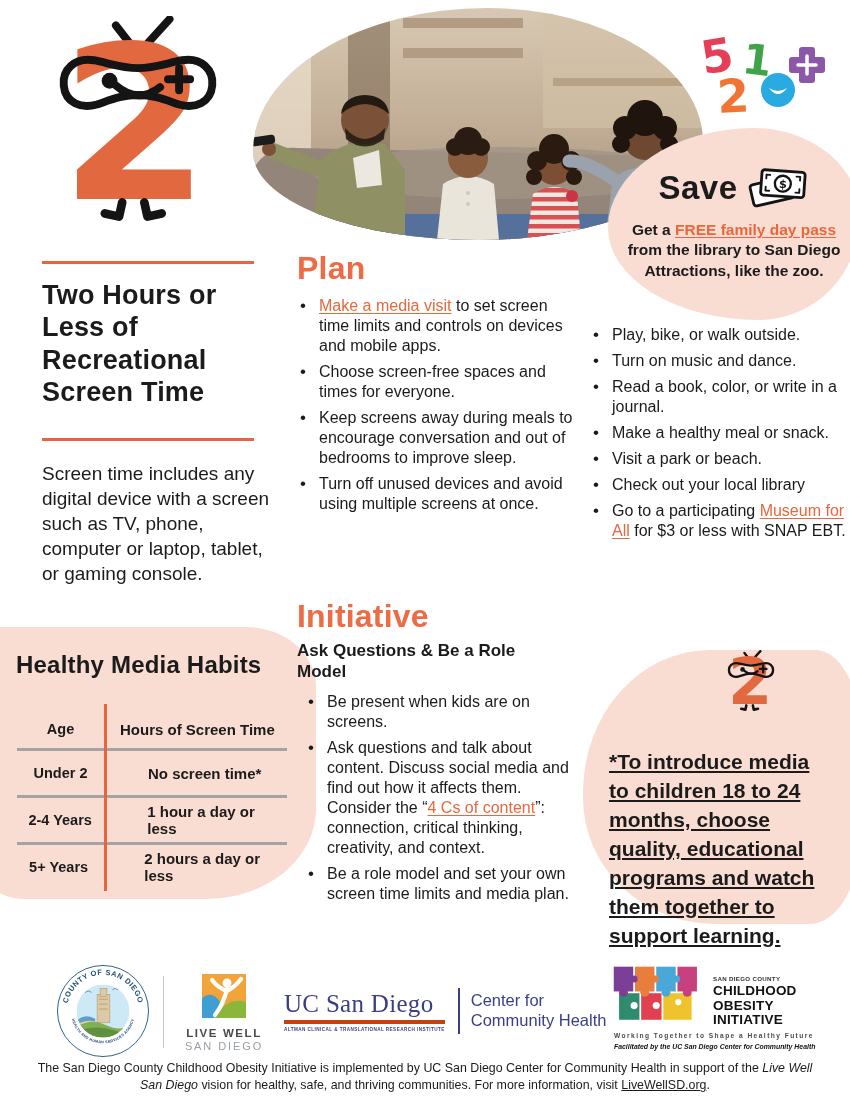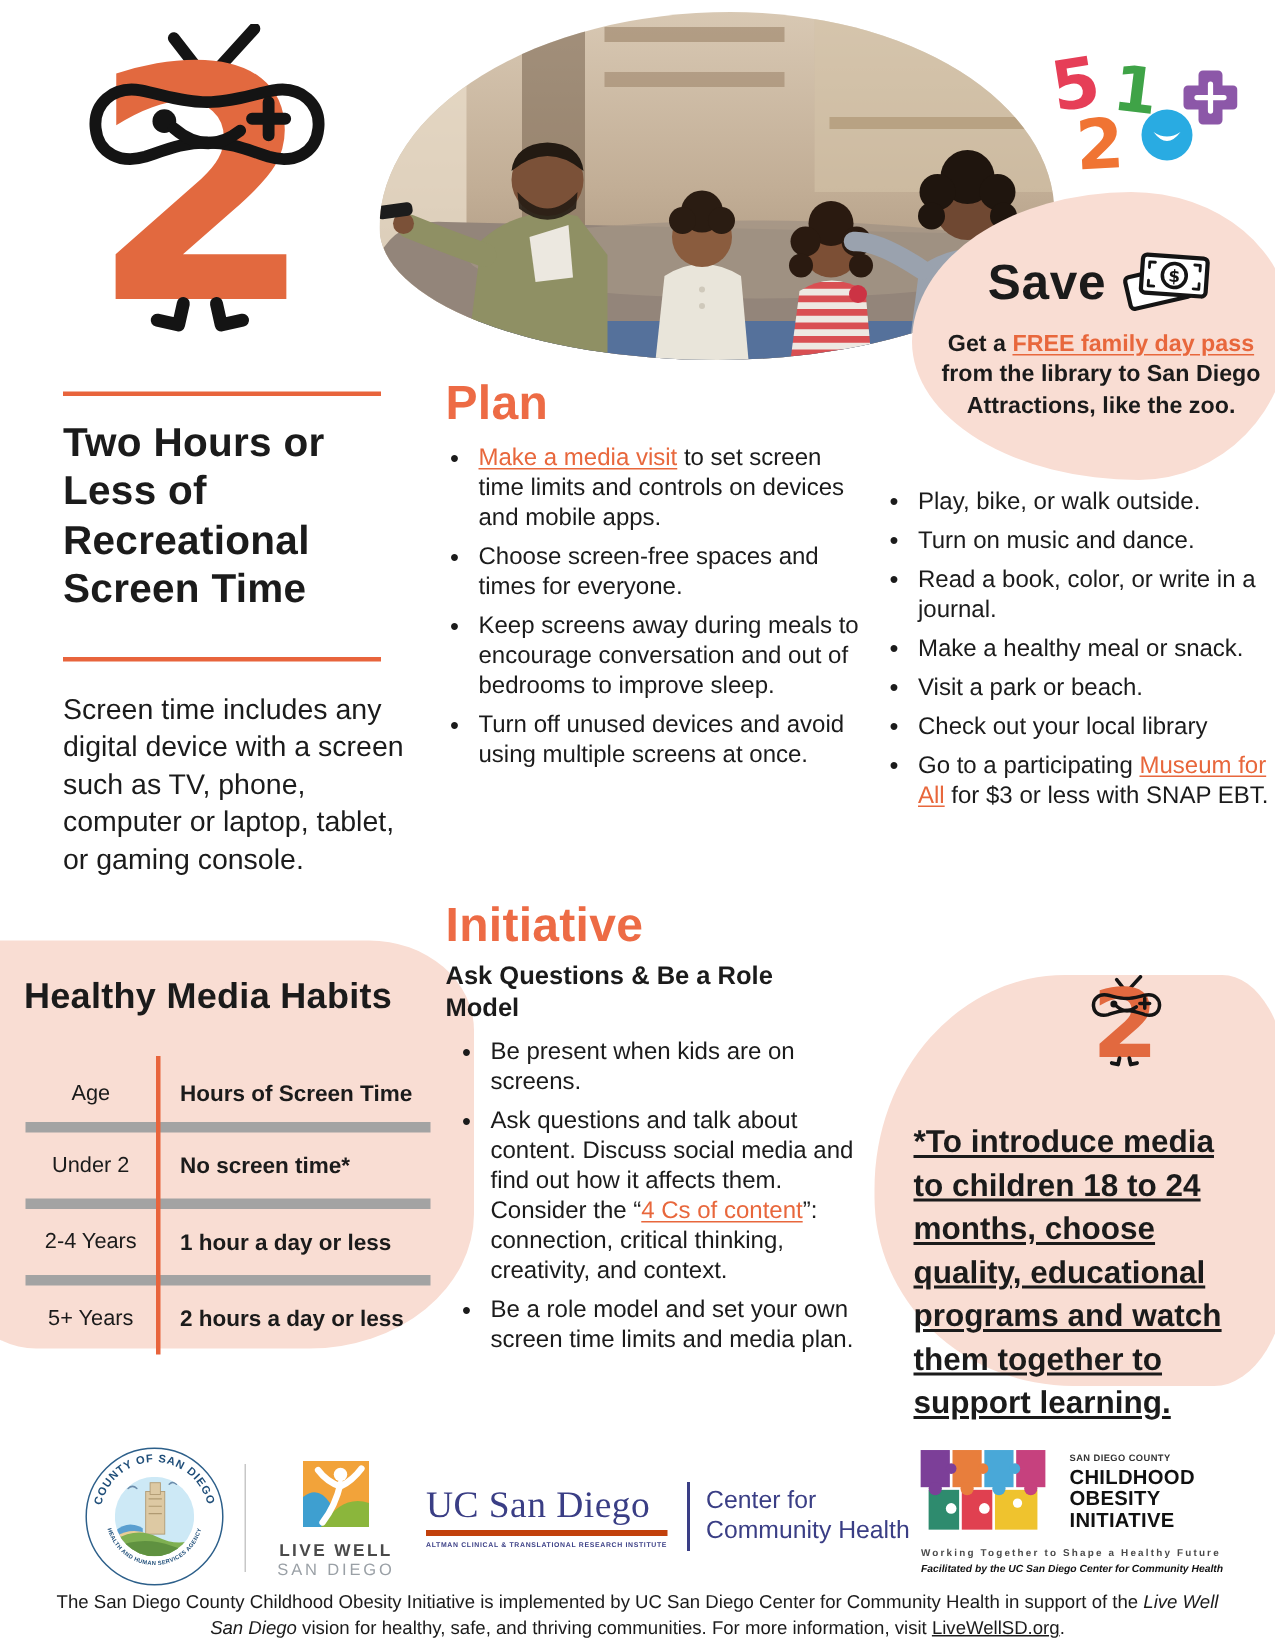--- a/index.html
+++ b/index.html
@@ -33,22 +33,22 @@
   .intro{left:42px;top:461px;width:236px;font-size:19px;line-height:1.32;}
 
   
   .table-blob{left:-36px;top:627px;width:352px;height:272px;background:#F9DDD3;
               border-radius:36px 70px 110px 60px / 46px 60px 90px 70px;}
   .hm-title{position:absolute;left:52px;top:24px;font-size:24px;font-weight:800;letter-spacing:.2px;}
   .hm-table{position:absolute;left:53px;top:83px;width:270px;}
   .hm-vline{position:absolute;left:87px;top:-6px;bottom:-2px;width:3px;background:#E8643C;}
   .hm-row{display:flex;align-items:center;height:44px;}
   .hm-head{height:38px;}
-  .hm-rows .hm-row{border-top:7px solid #a3a3a3;}
-  .hm-c1{width:87px;text-align:center;font-weight:400;font-size:14.5px;}
+  .hm-rows .hm-row{border-top:3px solid #a3a3a3;gap:28px;}
+  .hm-c1{width:87px;text-align:center;font-weight:700;font-size:14.5px;}
   .hm-c2{padding-left:16px;font-weight:700;font-size:15px;}
 
   
   .section h2{margin:0;font-size:32px;font-weight:600;color:#ED6B45;letter-spacing:.2px;}
   .section h3{margin:5px 0 0;font-size:17px;font-weight:700;line-height:1.25;}
   .bullets{list-style:none;margin:9px 0 0;padding:0;}
   .bullets li{position:relative;padding-left:22px;font-size:16px;line-height:1.25;margin-bottom:6px;}
   .bullets li::before{content:"\2022";position:absolute;left:3px;top:-1px;font-size:17px;}
   .plan{left:297px;top:250px;width:284px;}
   .participate{left:297px;top:598px;width:292px;}
@@ -69,21 +69,21 @@
   .livewell{left:176px;top:974px;width:96px;text-align:center;}
   .lw-icon{width:44px;height:44px;margin:0 auto;}
   .lw1{font-size:11.5px;font-weight:700;color:#4a4a4a;letter-spacing:1.6px;margin-top:5px;}
   .lw2{font-size:11px;color:#9aa0a6;letter-spacing:1.9px;margin-top:1px;}
   .ucsd{left:284px;top:988px;display:flex;align-items:center;color:#3A3E85;}
   .ucsd-word{font-family:"Liberation Serif",serif;font-size:25px;letter-spacing:.3px;
              border-bottom:4px solid #c2410c;padding-bottom:2px;white-space:nowrap;}
   .ucsd-sub{font-size:4.6px;letter-spacing:.45px;margin-top:3px;white-space:nowrap;font-weight:700;}
   .ucsd-bar{width:2px;height:46px;background:#3A3E85;margin:0 11px 0 13px;}
   .ucsd-right{font-size:16.5px;line-height:1.2;}
-  .coi{left:612px;top:962px;display:flex;gap:9px;align-items:center;}
+  .coi{left:612px;top:962px;display:flex;gap:9px;align-items:flex-end;}
   .coi-puzzle{width:92px;height:66px;}
   .coi-small{font-size:6.2px;font-weight:700;color:#333;letter-spacing:.3px;margin-bottom:2px;}
   .coi-line{font-size:13.5px;font-weight:800;line-height:1.08;color:#111;letter-spacing:.2px;}
   .coi-tagline{left:614px;top:1032px;font-size:6.6px;font-weight:700;color:#4a4a4a;letter-spacing:1.45px;white-space:nowrap;}
   .coi-facilitated{left:614px;top:1043px;font-size:6.9px;font-weight:700;font-style:italic;color:#111;white-space:nowrap;}
 
   
   .footer-note{left:30px;top:1060px;width:790px;font-size:12.4px;line-height:1.4;text-align:center;}
   .footer-note i{font-style:italic;}
   .footer-link{color:inherit;text-decoration:underline;}

